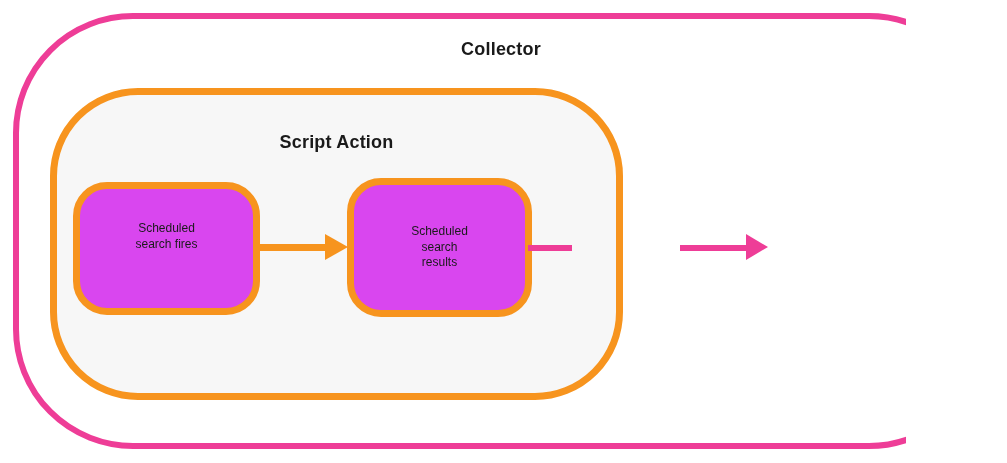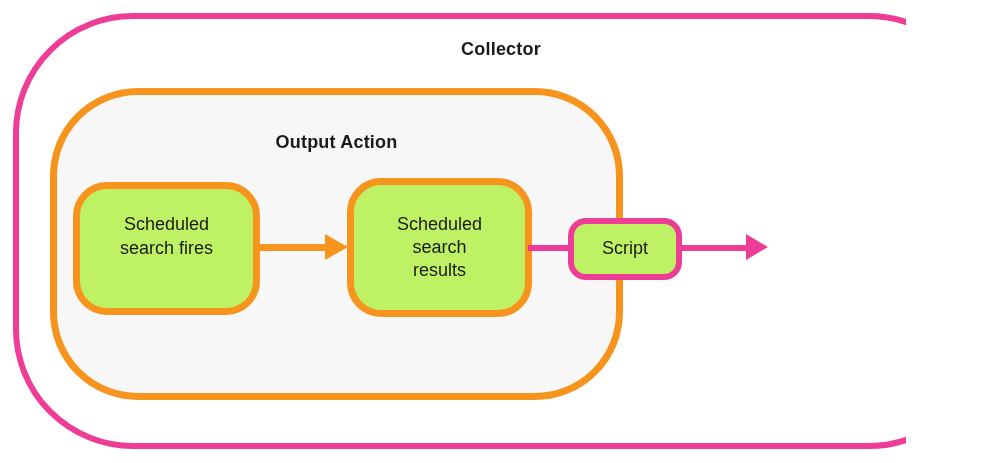--- a/index.html
+++ b/index.html
@@ -50,26 +50,26 @@
     text-align: center;
     font-weight: bold;
     font-size: 18px;
     letter-spacing: .2px;
   }
 
   
   .node {
     position: absolute;
     box-sizing: border-box;
-    background: #bef264;
+    background: #d946ef;
     display: flex;
     align-items: center;
     justify-content: center;
     text-align: center;
-    font-size: 18px;
+    font-size: 12px;
     line-height: 1.28;
     z-index: 2;
   }
   .node .node-label { white-space: pre-line; }
 
   .node-fires {
     left: 73px; top: 182px;
     width: 187px; height: 133px;
     border: 7px solid var(--orange, #f7941e);
     border-radius: 34px;
@@ -120,40 +120,37 @@
 </head>
 <body>
 
 <div class="canvas">
 
   <div class="collector">
     <div class="collector-label">Collector</div>
   </div>
 
   <div class="script-action">
-    <div class="sa-label">Output Action</div>
+    <div class="sa-label">Script Action</div>
   </div>
 
   <div class="node node-fires">
     <span class="node-label">Scheduled
 search fires</span>
   </div>
 
   <div class="shaft orange a1-shaft"></div>
   <div class="head orange a1-head"></div>
 
   <div class="node node-results">
     <span class="node-label">Scheduled
 search
 results</span>
   </div>
 
   <div class="shaft pink c1-shaft"></div>
 
-  <div class="node node-script">
-    <span class="node-label">Script</span>
-  </div>
 
   <div class="shaft pink a2-shaft"></div>
   <div class="head pink a2-head"></div>
 
 
 </div>
 
 </body></html>

